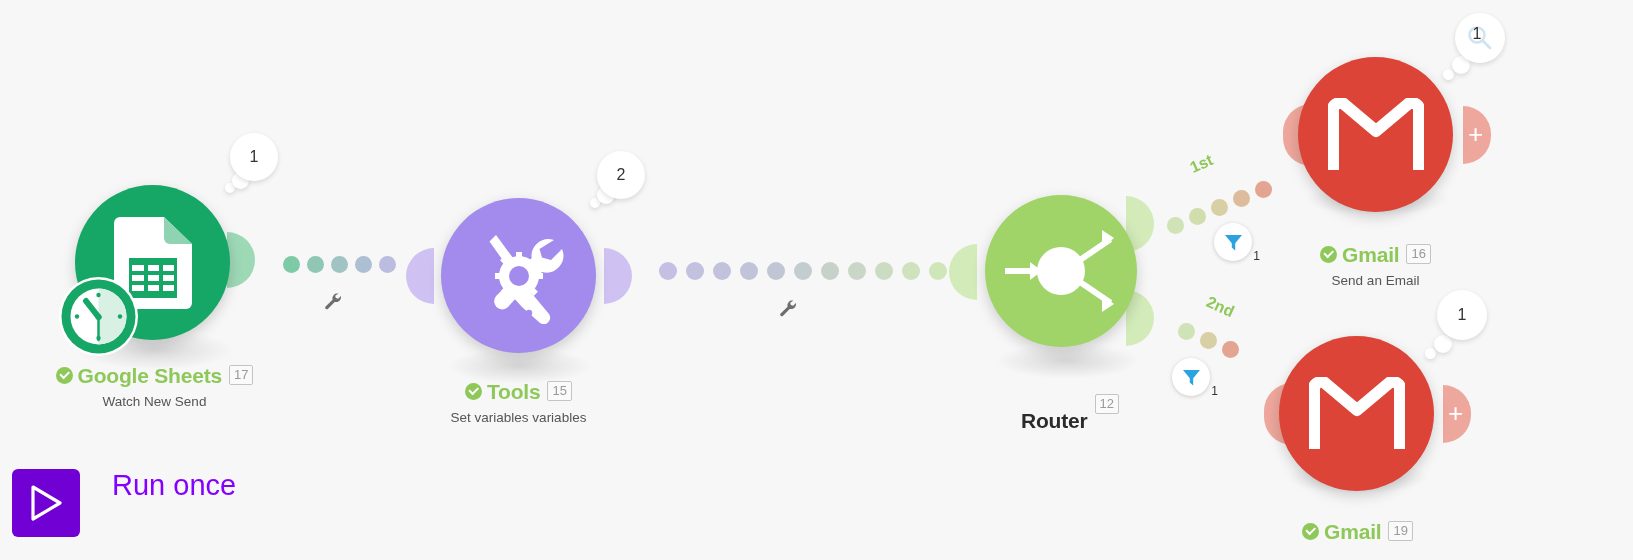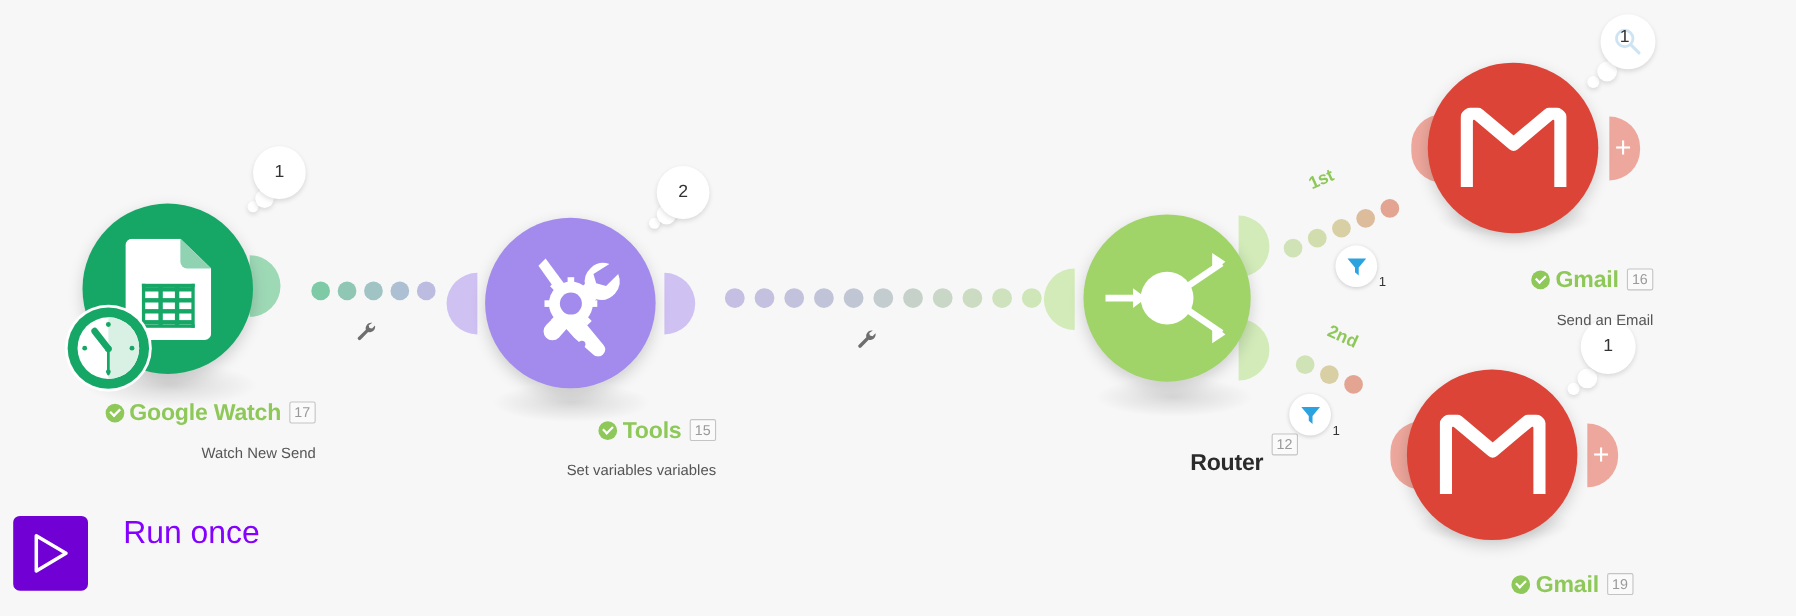--- a/index.html
+++ b/index.html
@@ -19,21 +19,21 @@
     display:flex;align-items:center;justify-content:center;
     box-shadow:0 2px 5px rgba(0,0,0,0.13);
   }
   .node{
     position:absolute;border-radius:50%;
     display:flex;align-items:center;justify-content:center;
     box-shadow:0 5px 14px rgba(0,0,0,0.17);
     z-index:5;
   }
   .label{
-    position:absolute;text-align:right;white-space:nowrap;
+    position:absolute;text-align:center;white-space:nowrap;
     z-index:8;
   }
   .label .title{
     font-size:21px;font-weight:bold;letter-spacing:-0.2px;
     display:inline-block;vertical-align:middle;
   }
   .label .title.green{color:#8ec859;}
   .label .title.dark{color:#2b2b2b;margin-top:32px;}
   .chk{
     display:inline-block;vertical-align:middle;width:17px;height:17px;
@@ -45,21 +45,21 @@
     width:7px;height:3.5px;border-left:2px solid #fff;border-bottom:2px solid #fff;
     transform:rotate(-45deg);
   }
   .badge{
     display:inline-block;vertical-align:middle;margin-left:7px;
     border:1px solid #c4c4c4;color:#9a9a9a;background:#fafafa;
     font-size:13px;line-height:1;padding:2px 4px 3px 4px;border-radius:2px;
     font-weight:normal;position:relative;top:-1px;
   }
   .sub{
-    font-size:13.5px;color:#555;margin-top:16px;
+    font-size:13.5px;color:#555;margin-top:6px;
   }
 
   
   .halfR{position:absolute;border-radius:0 999px 999px 0;z-index:2;}
   .halfL{position:absolute;border-radius:999px 0 0 999px;z-index:2;}
   .plus{
     position:absolute;color:#fff;font-size:26px;line-height:1;
     z-index:4;font-weight:300;
   }
 
@@ -149,21 +149,21 @@
   </div>
 
   <div class="bubble-circle" style="left:225px;top:183px;width:10px;height:10px;background:#fff;"></div>
   <div class="bubble-circle" style="left:232px;top:172px;width:17px;height:17px;background:#fff;"></div>
   <div class="bubble-circle" style="left:230px;top:133px;width:48px;height:48px;background:#fff;">
     <span class="speech-num">1</span>
   </div>
 
   <div class="label" style="left:22px;top:364px;width:265px;">
     <div>
-      <span class="chk"></span><span class="title green">Google Watch</span><span class="badge">17</span>
+      <span class="chk"></span><span class="title green">Google Sheets</span><span class="badge">17</span>
     </div>
     <div class="sub">Watch New Send</div>
   </div>
 </div>
 
 <div>
   <div class="dot" style="left:283px;top:256px;width:17px;height:17px;background:#7ecaa6;"></div>
   <div class="dot" style="left:307px;top:256px;width:17px;height:17px;background:#8fc7b4;"></div>
   <div class="dot" style="left:331px;top:256px;width:17px;height:17px;background:#a0c3c4;"></div>
   <div class="dot" style="left:355px;top:256px;width:17px;height:17px;background:#adbfd2;"></div>

